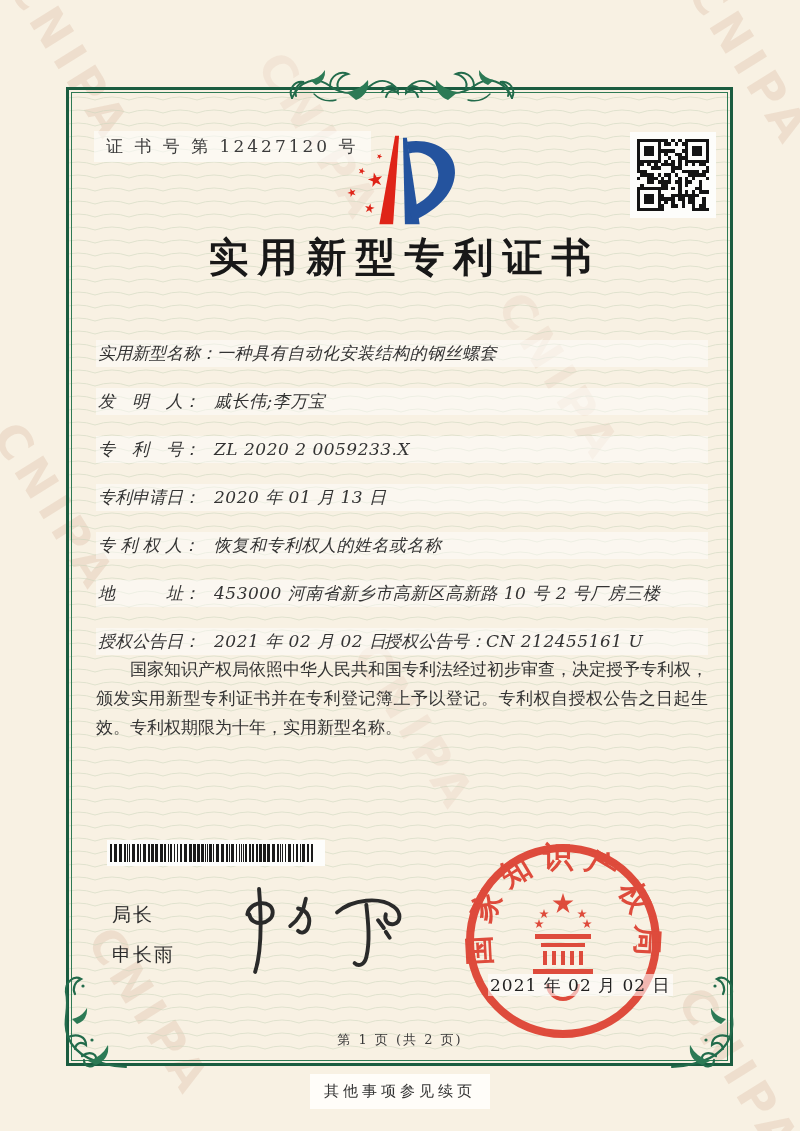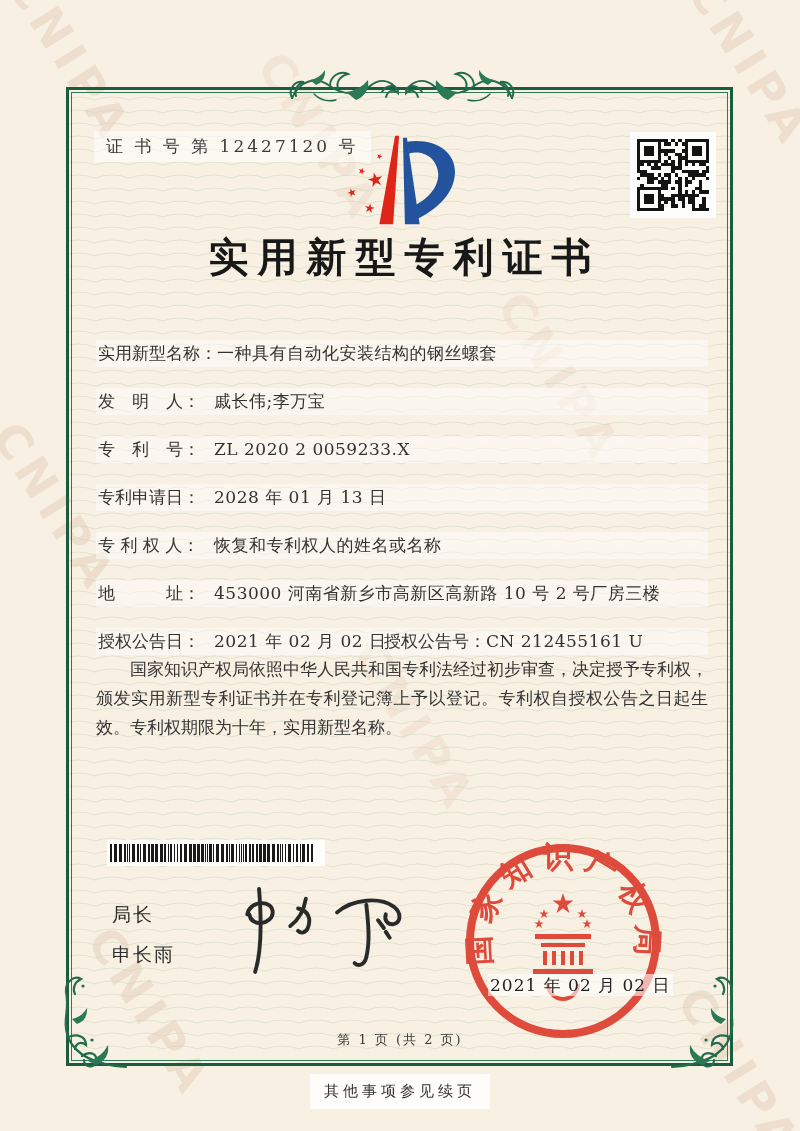--- a/index.html
+++ b/index.html
@@ -20,21 +20,21 @@
 
   .orn{position:absolute;}
 
   
   .cert-no{position:absolute;left:94px;top:131px;font-size:17px;letter-spacing:3px;
            color:#3a3a3a;background:rgba(255,255,255,0.55);padding:4px 12px;}
   .doc-title{position:absolute;left:0;top:230px;width:100%;text-align:center;
              font-size:40px;font-weight:700;letter-spacing:9px;color:#181818;text-indent:9px;}
   .fields{position:absolute;left:96px;top:340px;width:612px;font-size:17px;color:#333;}
   .frow{display:flex;align-items:center;background:rgba(255,255,255,0.45);
-        padding:3px 6px 3px 2px;margin-bottom:21px;line-height:21px;}
+        padding:3px 6px 3px 2px;margin-bottom:21px;line-height:21px;font-style:italic;}
   .frow .lbl{flex:0 0 116px;white-space:nowrap;}
   .frow .val{letter-spacing:0.5px;}
   .frow.grant{position:relative;}
   .grant-no{position:absolute;left:288px;top:3px;display:flex;}
   .paras{position:absolute;left:96px;top:655px;width:612px;font-size:17px;
          line-height:29px;color:#333;text-align:justify;}
   .paras p{margin:0;text-indent:2em;}
 
   
   .barcode{position:absolute;left:107px;top:840px;width:218px;height:26px;background:#fdfdfb;}
@@ -474,21 +474,21 @@
     <div class="frow">
       <span class="lbl">发　明　人：</span>
       <span class="val">戚长伟;李万宝</span>
     </div>
     <div class="frow">
       <span class="lbl">专　利　号：</span>
       <span class="val">ZL 2020 2 0059233.X</span>
     </div>
     <div class="frow">
       <span class="lbl">专利申请日：</span>
-      <span class="val">2028 年 01 月 13 日</span>
+      <span class="val">2020 年 01 月 13 日</span>
     </div>
     <div class="frow">
       <span class="lbl">专 利 权 人：</span>
       <span class="val">恢复和专利权人的姓名或名称</span>
     </div>
     <div class="frow">
       <span class="lbl">地　　　址：</span>
       <span class="val">453000  河南省新乡市高新区高新路 10 号 2 号厂房三楼</span>
     </div>
     <div class="frow grant">

